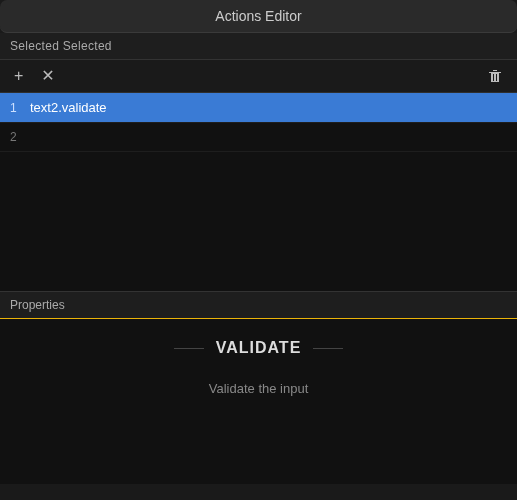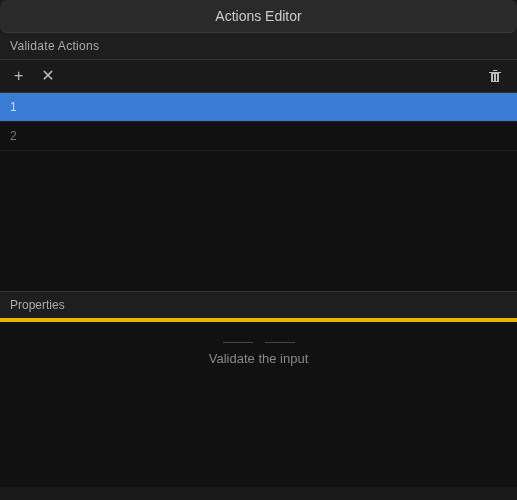--- a/index.html
+++ b/index.html
@@ -102,21 +102,21 @@
     }
 
     .action-name {
       font-size: 13px;
     }
 
     
     .properties-header {
       background-color: #1e1e1e;
       border-top: 1px solid #333;
-      border-bottom: 4px solid #eab308;
+      border-bottom: 1px solid #eab308;
       padding: 6px 10px;
       font-size: 12px;
       color: #aaaaaa;
     }
 
     .properties-content {
       background-color: #111111;
       padding: 20px 16px 16px;
       height: calc(500px - 335px);
     }
@@ -143,58 +143,61 @@
     .validate-title {
       font-size: 16px;
       font-weight: 600;
       color: #dddddd;
       letter-spacing: 1px;
     }
 
     .validate-description {
       font-size: 13px;
       color: #888888;
+      margin-top: 16px;
     }
   </style>
 </head>
 <body>
 
 <div class="title-bar">
   <span>Actions Editor</span>
 </div>
 
 <div class="section-header">
-  <span>Validate Actions</span>
+  <span>Selected Selected</span>
 </div>
 
 <div class="toolbar">
   <button class="toolbar-btn">+</button>
   <button class="toolbar-btn">✕</button>
   <div class="toolbar-spacer"></div>
   <button class="toolbar-btn toolbar-btn-right">
     <svg width="16" height="16" viewBox="0 0 16 16" fill="currentColor">
       <path d="M6 2h4v1H6V2zM2 4h12v1H2V4zm2 1h8v9H4V5zm2 1v7h1V6H6zm3 0v7h1V6H9z"></path>
     </svg>
   </button>
 </div>
 
 <div class="actions-list">
   <div class="action-row selected">
     <span class="action-index">1</span>
+    <span class="action-name">text2.validate</span>
   </div>
   <div class="action-row">
     <span class="action-index">2</span>
   </div>
 </div>
 
 <div class="properties-header">
   <span>Properties</span>
 </div>
 
 <div class="properties-content">
   <div class="validate-section">
     <div class="validate-title-row">
       <div class="validate-divider"></div>
+      <span class="validate-title">VALIDATE</span>
       <div class="validate-divider"></div>
     </div>
     <span class="validate-description">Validate the input</span>
   </div>
 </div>
 
 </body></html>

